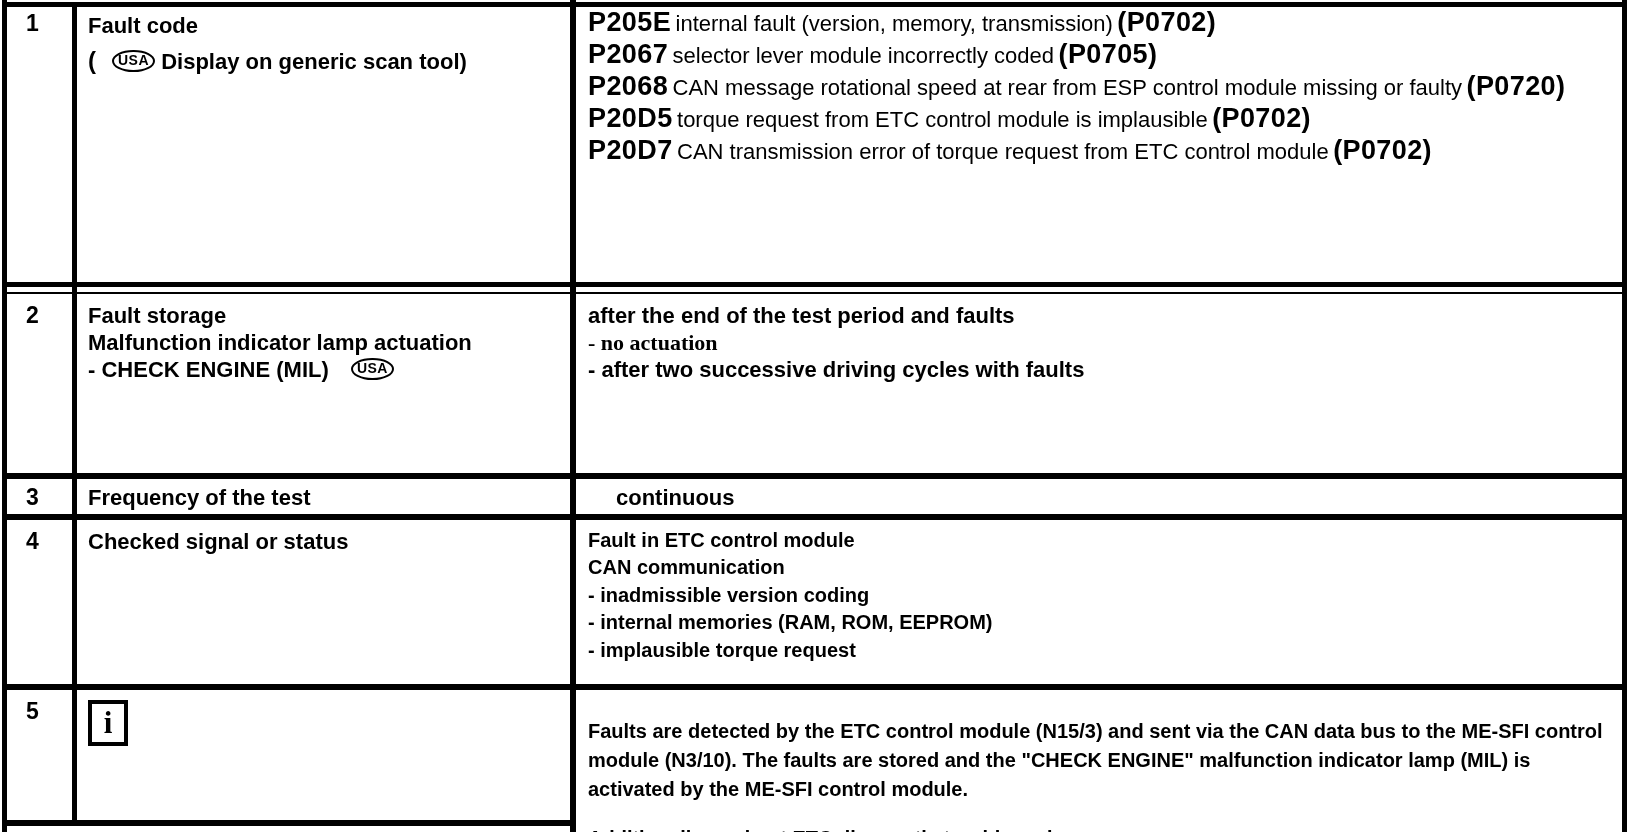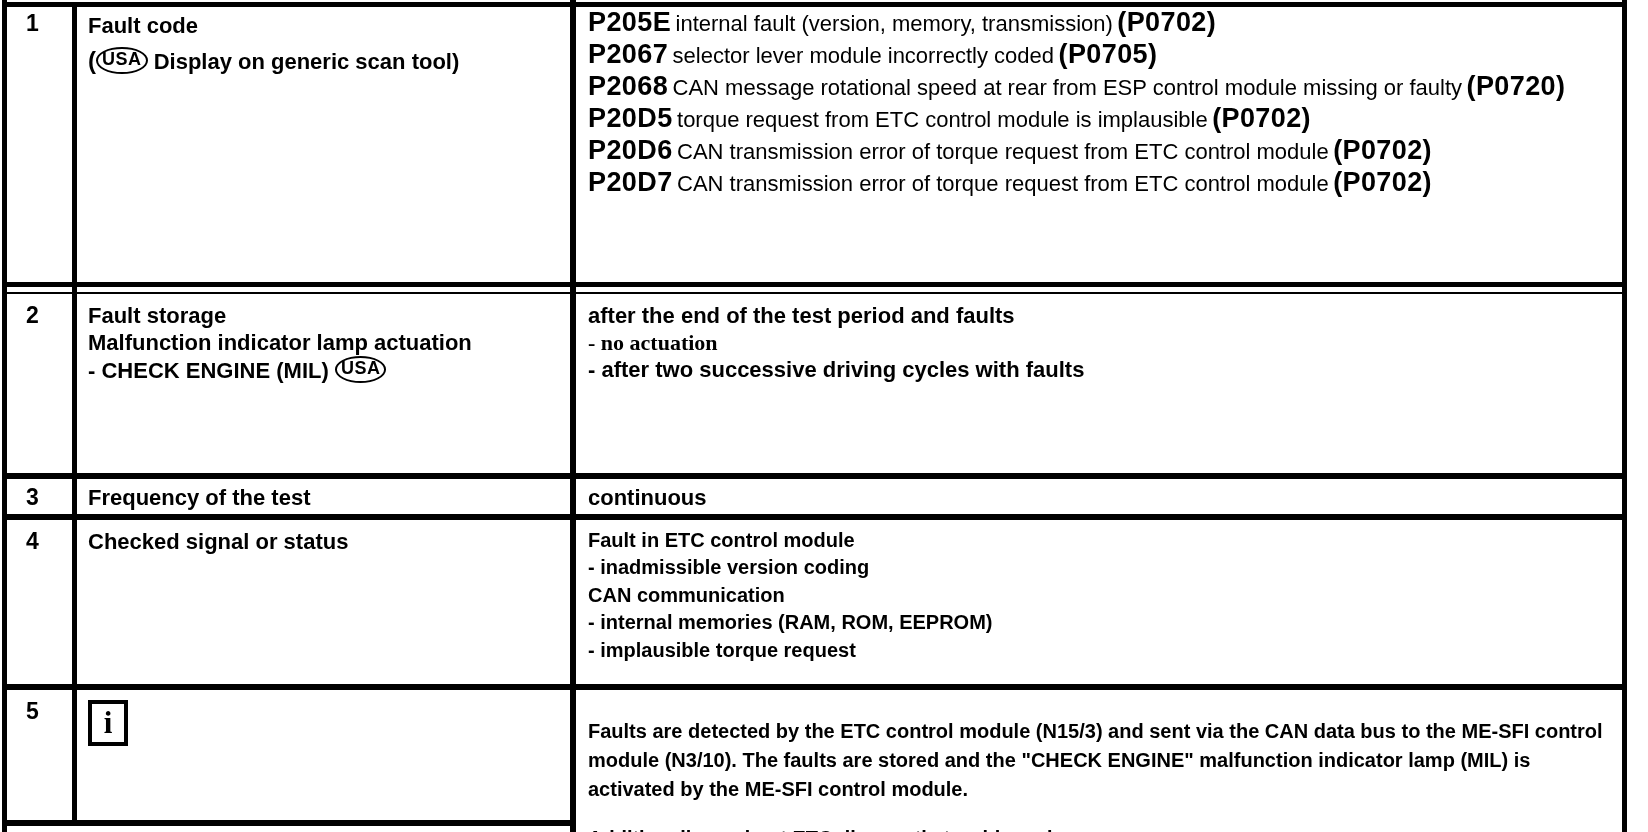--- a/index.html
+++ b/index.html
@@ -12,22 +12,22 @@
   .lbl{font-size:22px;font-weight:bold;line-height:27px;}
   .lbl p,.body p{margin:0;}
   .gap18{margin-top:18px;}
   .gap45{margin-top:45px;font-family:Liberation Serif, serif;}
   .code{font-size:27px;font-weight:bold;letter-spacing:.4px;white-space:nowrap;}
   .desc{font-size:22px;font-weight:normal;}
   .fault{margin:0;line-height:29px;}
   .body{font-size:20px;font-weight:bold;line-height:27.4px;}
   .body5{font-size:20px;font-weight:bold;line-height:29px;}
   .usa{display:inline-block;border:2px solid #000;border-radius:50%;
-       padding:1px 4px 2px;font-size:18px;font-weight:bold;letter-spacing:.5px;
-       vertical-align:4px;line-height:1.1;}
+       padding:1px 4px 2px;font-size:14px;font-weight:bold;letter-spacing:.5px;
+       vertical-align:4px;line-height:1.1;margin-left:16px;}
   .paren{font-size:24px;}
   .infobox{width:32px;height:38px;border:4px solid #000;display:flex;
        align-items:center;justify-content:center;
        font-family:"Liberation Serif",serif;font-weight:bold;font-size:31px;}
 </style>
 </head>
 <body>
 
 <div class="page">
 
@@ -47,46 +47,45 @@
   <div class="cell num" style="left:26px;top:10px">1</div>
   <div class="cell lbl" style="left:88px;top:12px;width:470px">
     <p>Fault code</p>
     <p style="margin-top:8px"><span class="paren">(</span><span class="usa">USA</span> <span>Display on generic scan tool)</span></p>
   </div>
   <div class="cell" style="left:588px;top:8px;width:1030px">
     <p class="fault"><span class="code">P205E</span> <span class="desc">internal fault (version, memory, transmission)</span> <span class="code">(P0702)</span></p>
     <p class="fault"><span class="code">P2067</span> <span class="desc">selector lever module incorrectly coded</span> <span class="code">(P0705)</span></p>
     <p class="fault"><span class="code">P2068</span> <span class="desc">CAN message rotational speed at rear from ESP control module missing or faulty</span> <span class="code">(P0720)</span></p>
     <p class="fault"><span class="code">P20D5</span> <span class="desc">torque request from ETC control module is implausible</span> <span class="code">(P0702)</span></p>
-    <p class="fault"><span class="code">P20D6</span> <span class="desc">CAN transmission error of torque request from ETC control module</span> <span class="code">(P0702)</span></p>
     <p class="fault"><span class="code">P20D7</span> <span class="desc">CAN transmission error of torque request from ETC control module</span> <span class="code">(P0702)</span></p>
   </div>
 
   <div class="cell num" style="left:26px;top:302px">2</div>
   <div class="cell lbl" style="left:88px;top:302px;width:470px">
     <p>Fault storage</p>
     <p class="gap18">Malfunction indicator lamp actuation</p>
     <p><span>- CHECK ENGINE (MIL)</span> <span class="usa">USA</span></p>
   </div>
   <div class="cell lbl" style="left:588px;top:302px;width:1030px">
     <p>after the end of the test period and faults</p>
     <p class="gap45">- no actuation</p>
     <p>- after two successive driving cycles with faults</p>
   </div>
 
   <div class="cell num" style="left:26px;top:484px">3</div>
   <div class="cell lbl" style="left:88px;top:484px">Frequency of the test</div>
-  <div class="cell lbl" style="left:588px;top:484px">continuous</div>
+  <div class="cell lbl" style="left:616px;top:484px">continuous</div>
 
   <div class="cell num" style="left:26px;top:528px">4</div>
   <div class="cell lbl" style="left:88px;top:528px">Checked signal or status</div>
   <div class="cell body" style="left:588px;top:527px;width:1030px">
     <p>Fault in ETC control module</p>
+    <p>CAN communication</p>
     <p>- inadmissible version coding</p>
-    <p>CAN communication</p>
     <p>- internal memories (RAM, ROM, EEPROM)</p>
     <p>- implausible torque request</p>
   </div>
 
   <div class="cell num" style="left:26px;top:698px">5</div>
   <div class="cell infobox" style="left:88px;top:700px">i</div>
   <div class="cell body5" style="left:588px;top:697px;width:1030px">
     <p>Faults are detected by the ETC control module (N15/3) and sent via the CAN data bus to the ME-SFI control module (N3/10). The faults are stored and the "CHECK ENGINE" malfunction indicator lamp (MIL) is activated by the ME-SFI control module.</p>
     <p>Additionally read out ETC diagnostic trouble code memory.</p>
   </div>

